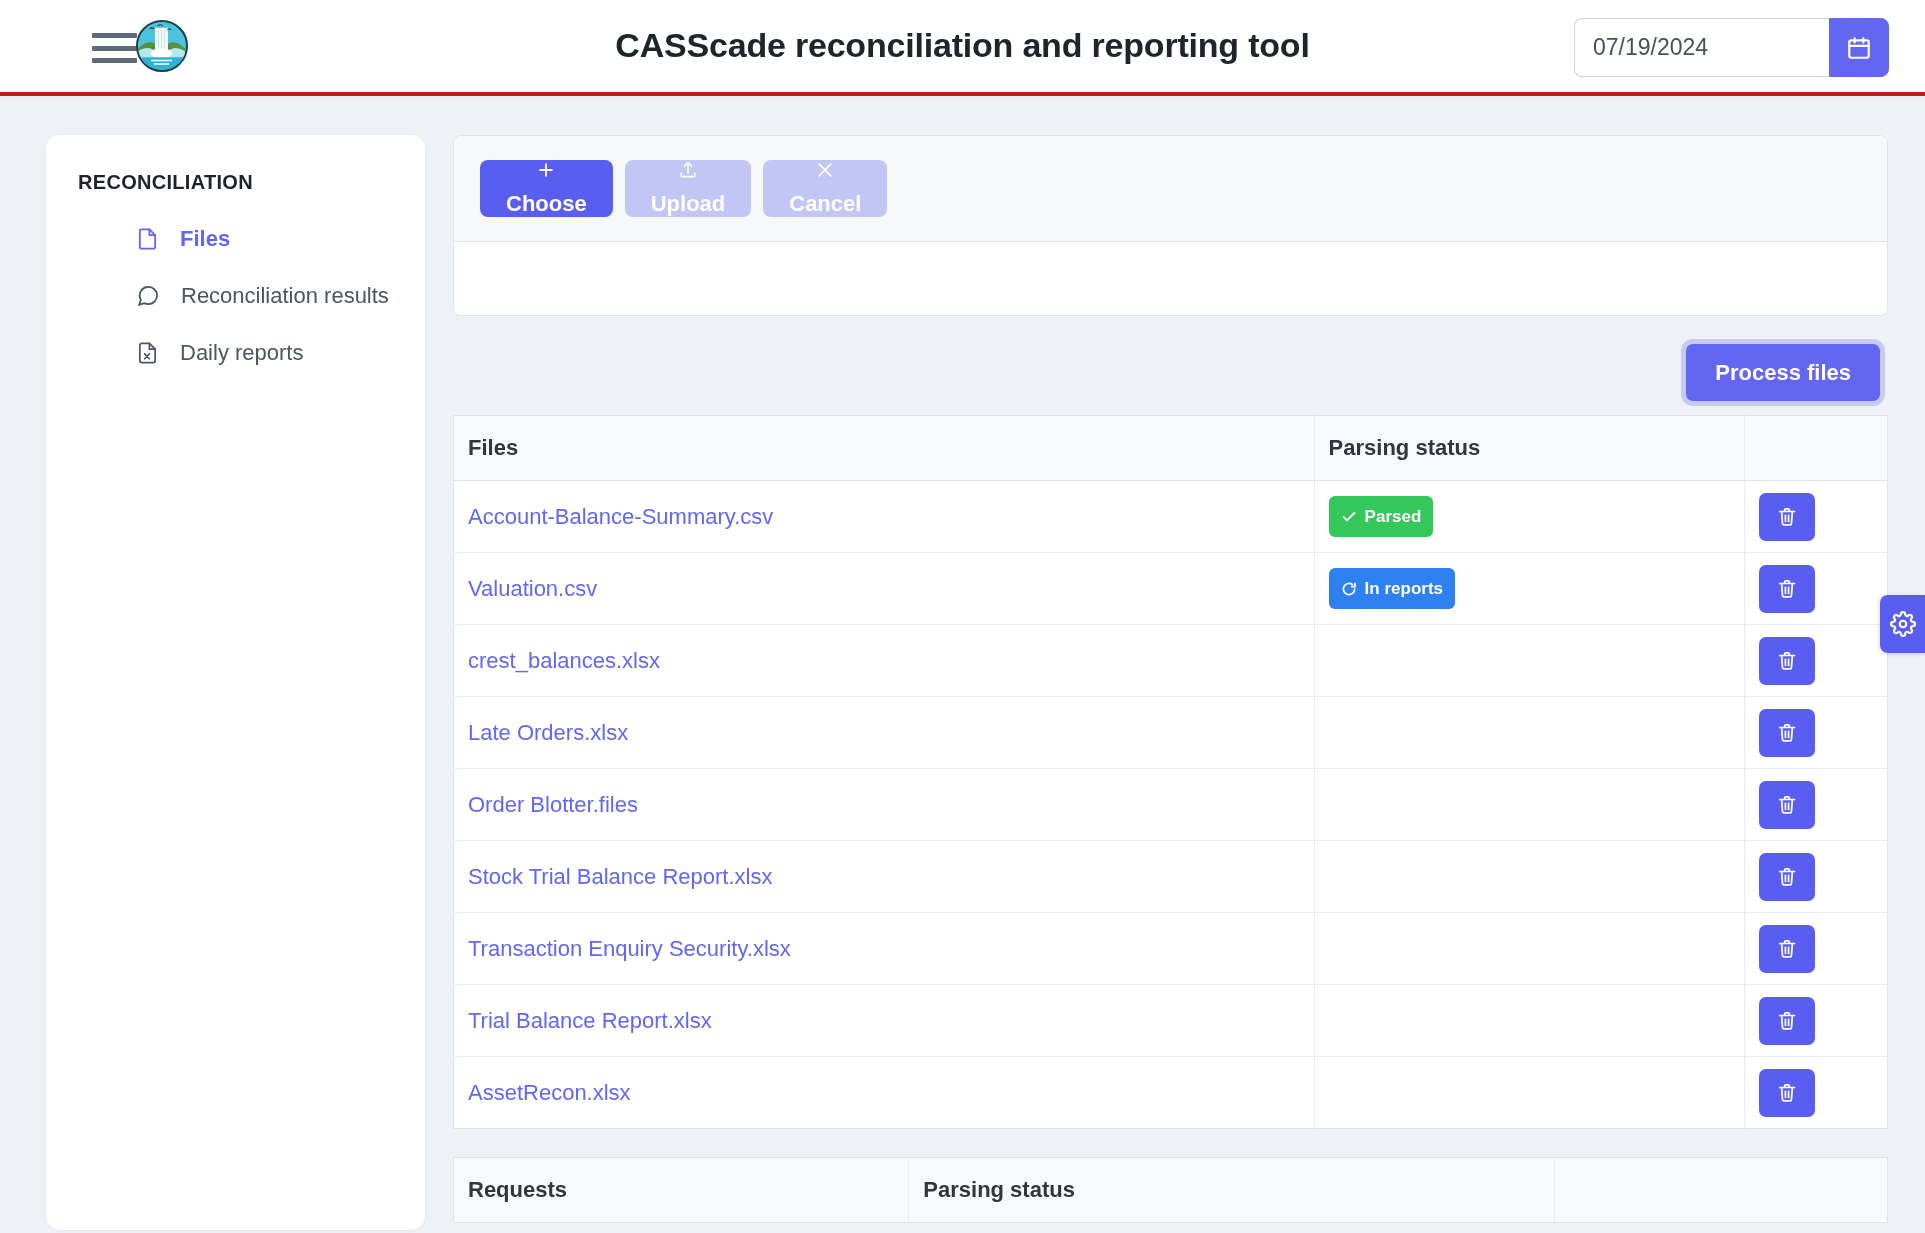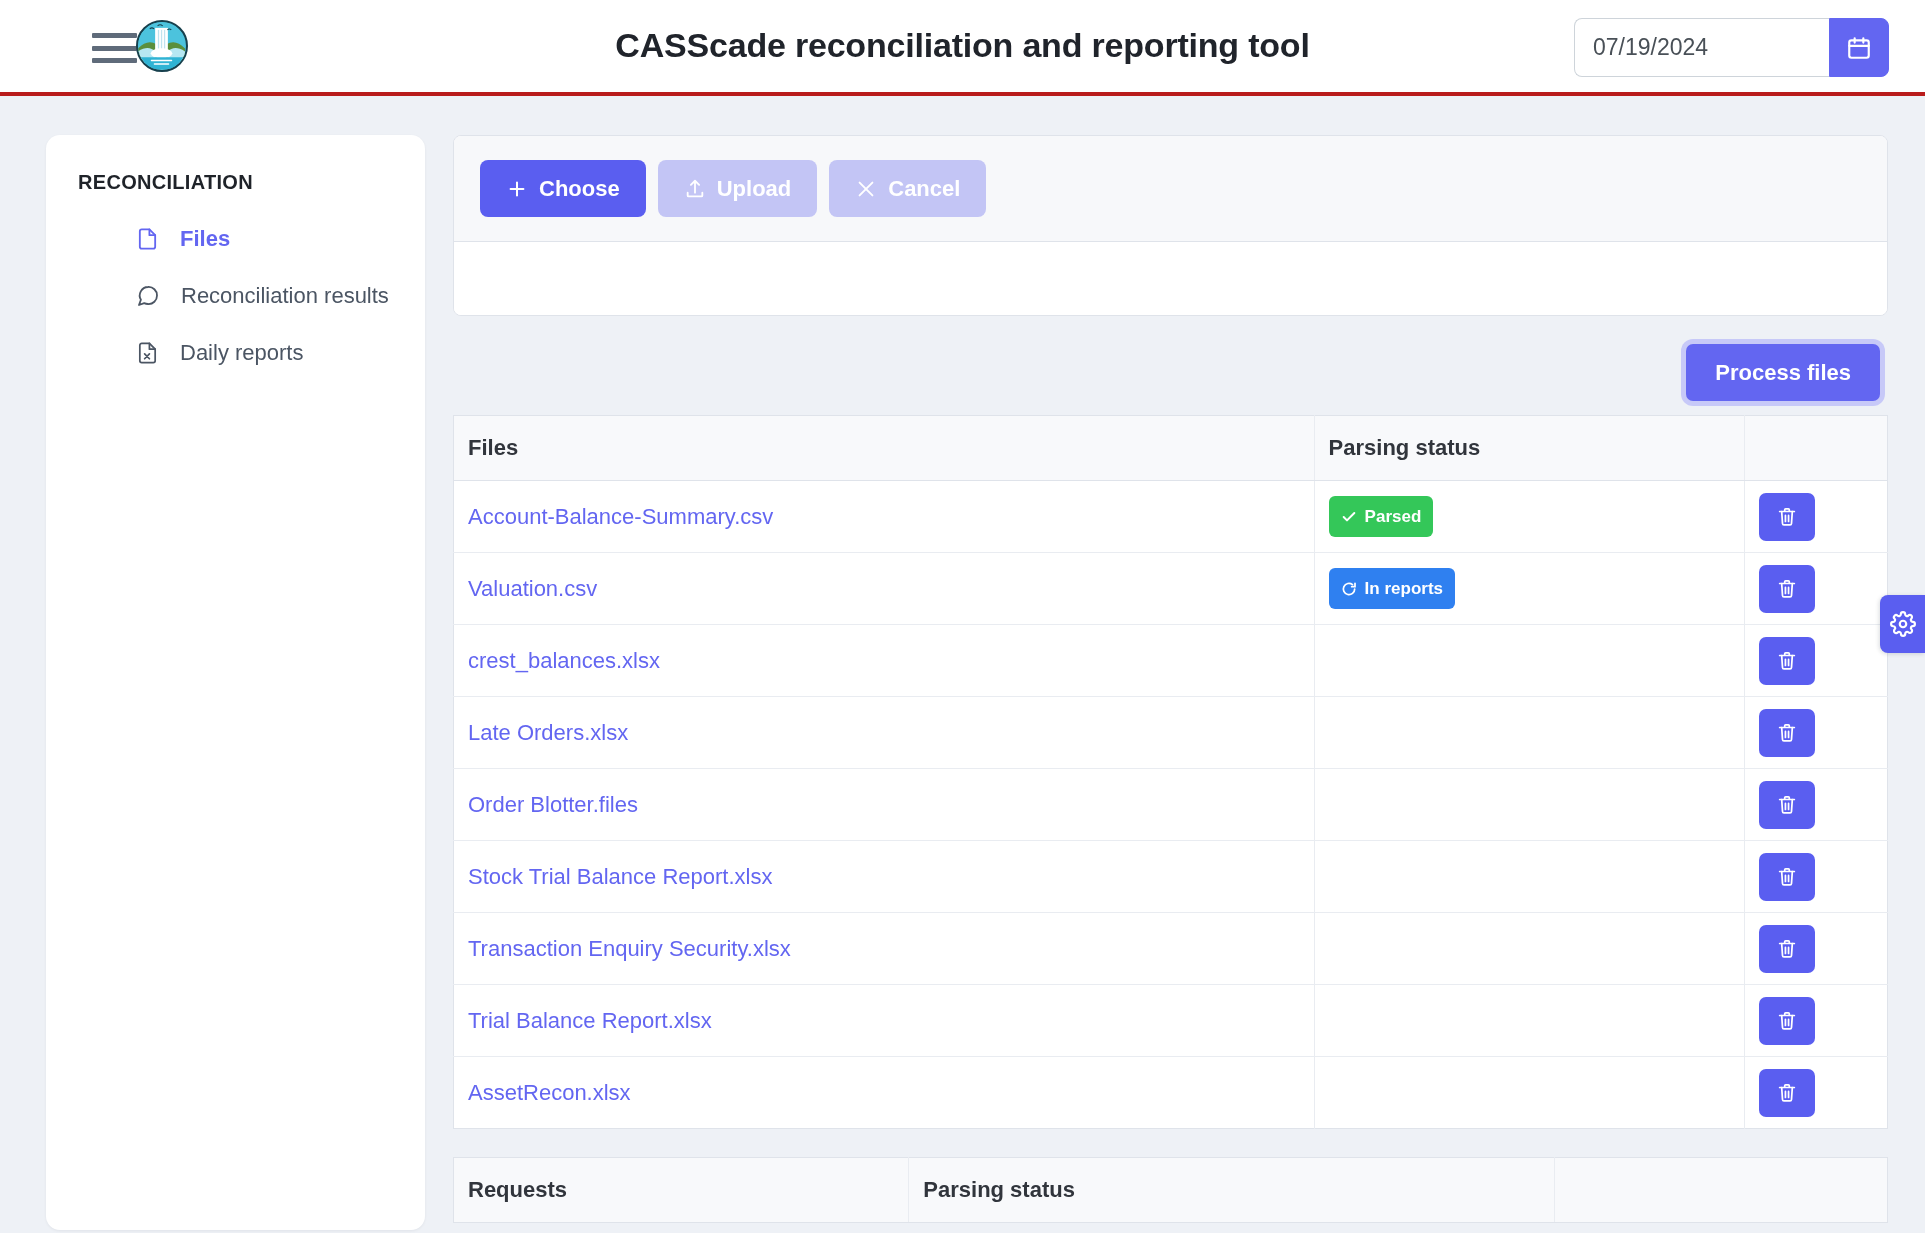--- a/index.html
+++ b/index.html
@@ -147,20 +147,21 @@
     gap: 11px;
     height: 57px;
     padding: 0 26px;
     border: none;
     border-radius: 8px;
     font-size: 22px;
     font-weight: 700;
     color: #ffffff;
     font-family: "Liberation Sans", sans-serif;
     cursor: pointer;
+    flex-direction: column;
   }
   .btn-primary { background: #5a5ef0; }
   .btn-disabled { background: #c3c5f5; cursor: default; }
   .dropzone {
     height: 73px;
     background: #ffffff;
   }
 
   
   .process-row {

